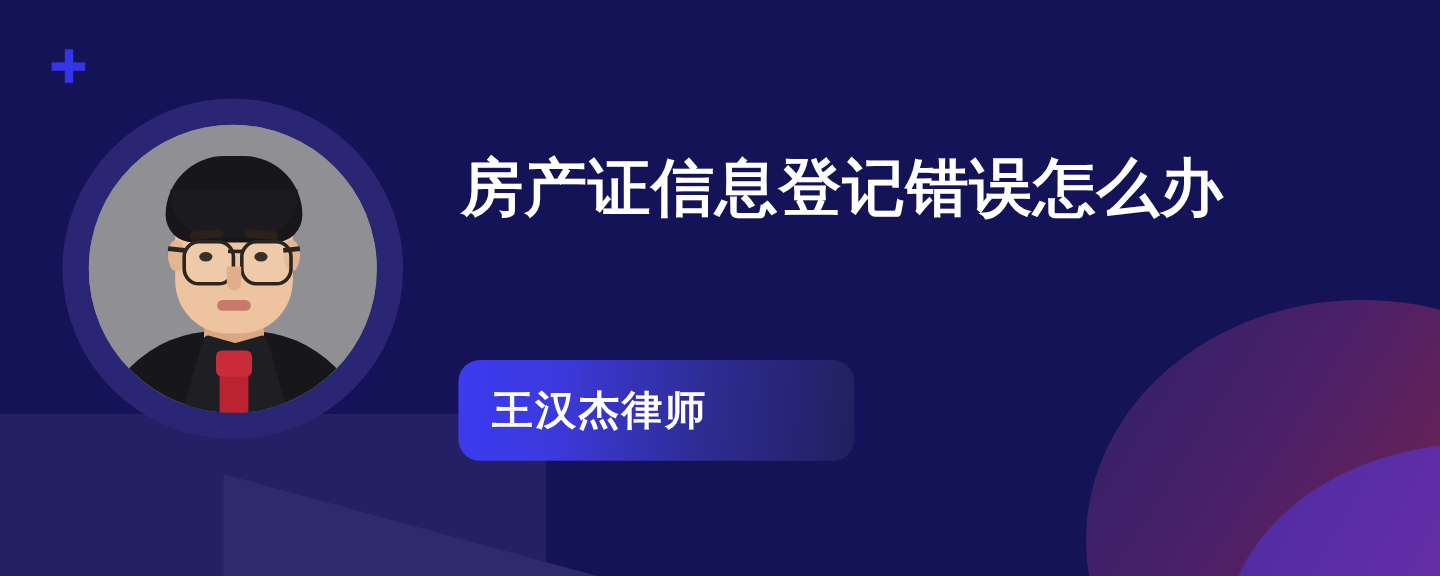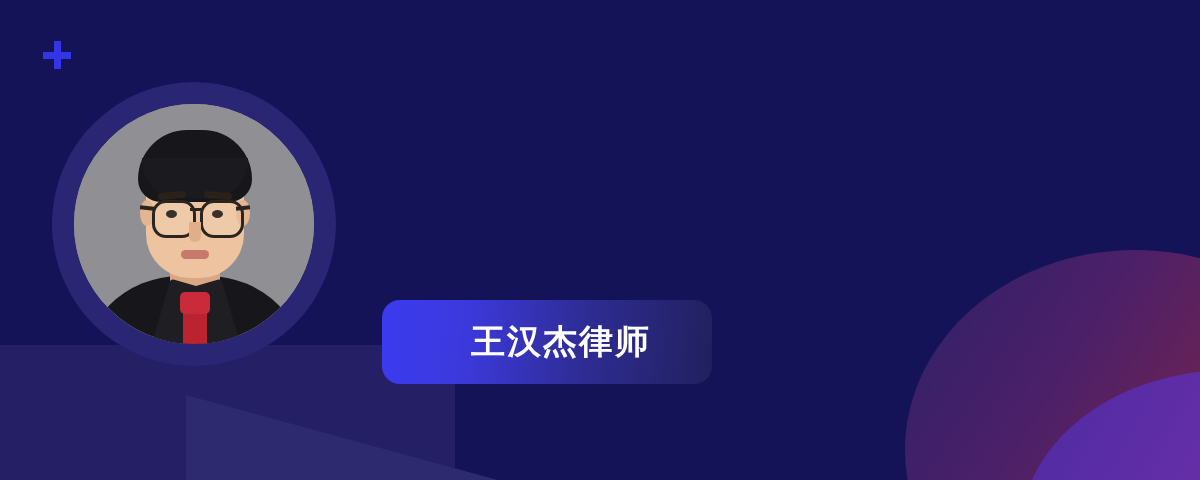--- a/index.html
+++ b/index.html
@@ -175,21 +175,21 @@
     width: 330px;
     height: 84px;
     border: none;
     border-radius: 18px;
     background: linear-gradient(95deg, #3b3bf0 0%, #3c39db 26%, #2e2c92 62%, #21205e 100%);
     color: #ffffff;
     font-size: 34px;
     font-weight: bold;
     font-family: "Liberation Sans", "DejaVu Sans", sans-serif;
     letter-spacing: 2px;
-    text-align: center;
+    text-align: left;
     padding: 0 0 0 28px;
     cursor: pointer;
   }
 </style>
 </head>
 <body>
 
 <div id="banner">
 
   <div class="deco-rect-left"></div>
@@ -223,16 +223,17 @@
     <div class="pt-eyeR"></div>
     <div class="pt-glass-L"></div>
     <div class="pt-glass-R"></div>
     <div class="pt-bridge"></div>
     <div class="pt-templeL"></div>
     <div class="pt-templeR"></div>
     <div class="pt-nose"></div>
     <div class="pt-mouth"></div>
   </div>
 
+  <div class="title">房产证信息登记错误怎么办</div>
 
   <button class="name-button">王汉杰律师</button>
 
 </div>
 
 </body></html>

